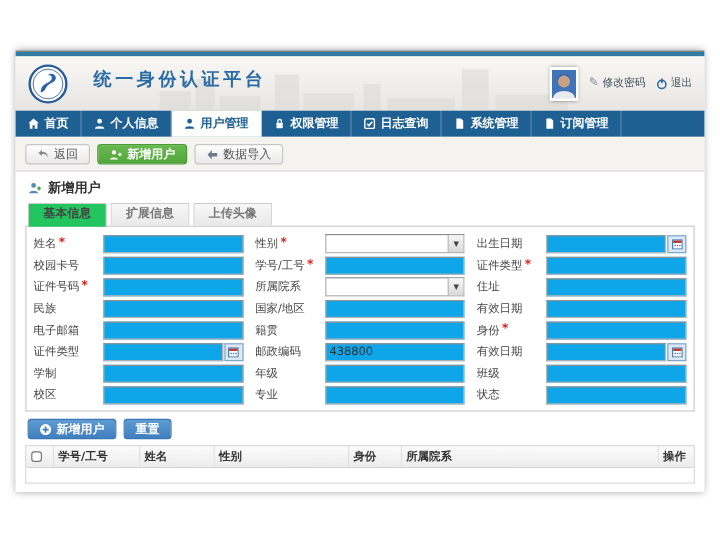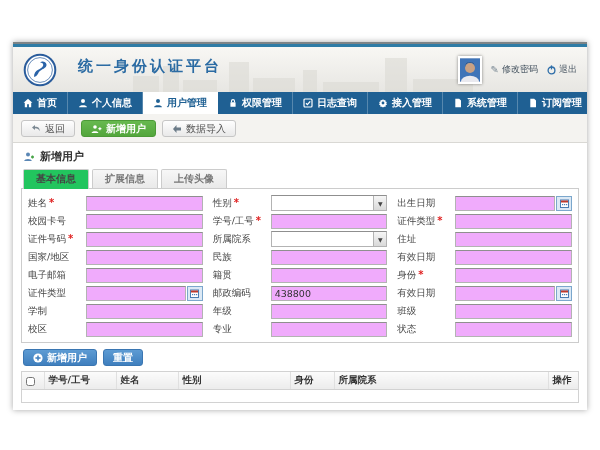--- a/index.html
+++ b/index.html
@@ -66,21 +66,21 @@
   .tab.active { background:#22c55e; color:#444; z-index:3; height:20px; }
 
   .formbox { flex:none; border:1px solid #ccc; background:#fff; padding:6px 6px 5px;
              display:grid; grid-template-columns:1fr 1fr 1fr; column-gap:10px; row-gap:2px;
              position:relative; z-index:1; }
   .fcell { display:flex; align-items:center; height:16px; min-width:0; }
   .flab { width:58px; flex:none; font-size:9.5px; color:#454545; display:flex; align-items:center; gap:2px; }
   .lt { font-weight:normal; white-space:nowrap; }
   .req { color:#e02222; font-style:normal; font-weight:bold; font-size:10px; line-height:10px; }
   .fin { flex:1; min-width:0; height:15px; border:1px solid #b3b3b3; border-top-color:#8f8f8f;
-         font-size:9.5px; padding:0 3px; background:#f0abfc; color:#333;
+         font-size:9.5px; padding:0 3px; background:#0ea5e9; color:#333;
          font-family:"DejaVu Sans","Liberation Sans",sans-serif; }
   .fsel { flex:1; min-width:0; display:flex; height:16px; border:1px solid #b3b3b3; border-top-color:#8f8f8f;
           background:#fff; cursor:pointer; }
   .selval { flex:1; font-size:9.5px; padding:1px 3px; }
   .selarrow { width:13px; flex:none; background:linear-gradient(#f6f6f6,#d9d9d9); border-left:1px solid #b3b3b3;
               font-size:6px; color:#444; display:flex; align-items:center; justify-content:center; }
   .fdate { flex:1; min-width:0; display:flex; align-items:center; }
   .calbtn { width:16px; height:15px; flex:none; margin-left:1px; border:1px solid #7ba7cc;
             background:#dce9f5; display:flex; align-items:center; justify-content:center; cursor:pointer; }
 
@@ -160,26 +160,20 @@
       </div>
       <div class="nav-item">
         <svg class="nicon" width="10" height="10" viewBox="0 0 10 10">
             <rect x="1" y="1" width="8" height="8" rx="1" fill="none" stroke="currentColor" stroke-width="1.2"></rect>
             <path d="M3 5.2 4.4 6.6 7.2 3.4" fill="none" stroke="currentColor" stroke-width="1.3"></path>
           </svg>
         <span>日志查询</span>
       </div>
       <div class="nav-item">
         <svg class="nicon" width="10" height="10" viewBox="0 0 10 10" fill="currentColor">
-            <path fill-rule="evenodd" d="M5 .9l.8 1.3 1.5-.2.2 1.5L8.8 4 8.3 5.4l.7 1.3-1.4.6.1 1.5-1.5-.1L5 9.6 3.8 8.7l-1.5.1.1-1.5-1.4-.6.7-1.3L1.2 4l1.3-.5.2-1.5 1.5.2zM5 3.6a1.4 1.4 0 1 0 0 2.8 1.4 1.4 0 0 0 0-2.8z"></path>
-          </svg>
-        <span>接入管理</span>
-      </div>
-      <div class="nav-item">
-        <svg class="nicon" width="10" height="10" viewBox="0 0 10 10" fill="currentColor">
             <path d="M2.3.8h3.9L8 2.6v6.6H2.3z"></path>
           </svg>
         <span>系统管理</span>
       </div>
       <div class="nav-item">
         <svg class="nicon" width="10" height="10" viewBox="0 0 10 10" fill="currentColor">
             <path d="M2.3.8h3.9L8 2.6v6.6H2.3z"></path>
           </svg>
         <span>订阅管理</span>
       </div>
@@ -303,28 +297,28 @@
           <div class="fcell">
             <span class="flab">
                 <b class="lt">住址</b>
                 <em class="req"></em>
               </span>
             <input class="fin" value="" style="">
           </div>
 
           <div class="fcell">
             <span class="flab">
+                <b class="lt">民族</b>
+                <em class="req"></em>
+              </span>
+            <input class="fin" value="" style="">
+          </div>
+          <div class="fcell">
+            <span class="flab">
                 <b class="lt">国家/地区</b>
-                <em class="req"></em>
-              </span>
-            <input class="fin" value="" style="">
-          </div>
-          <div class="fcell">
-            <span class="flab">
-                <b class="lt">民族</b>
                 <em class="req"></em>
               </span>
             <input class="fin" value="" style="">
           </div>
           <div class="fcell">
             <span class="flab">
                 <b class="lt">有效日期</b>
                 <em class="req"></em>
               </span>
             <input class="fin" value="" style="">

